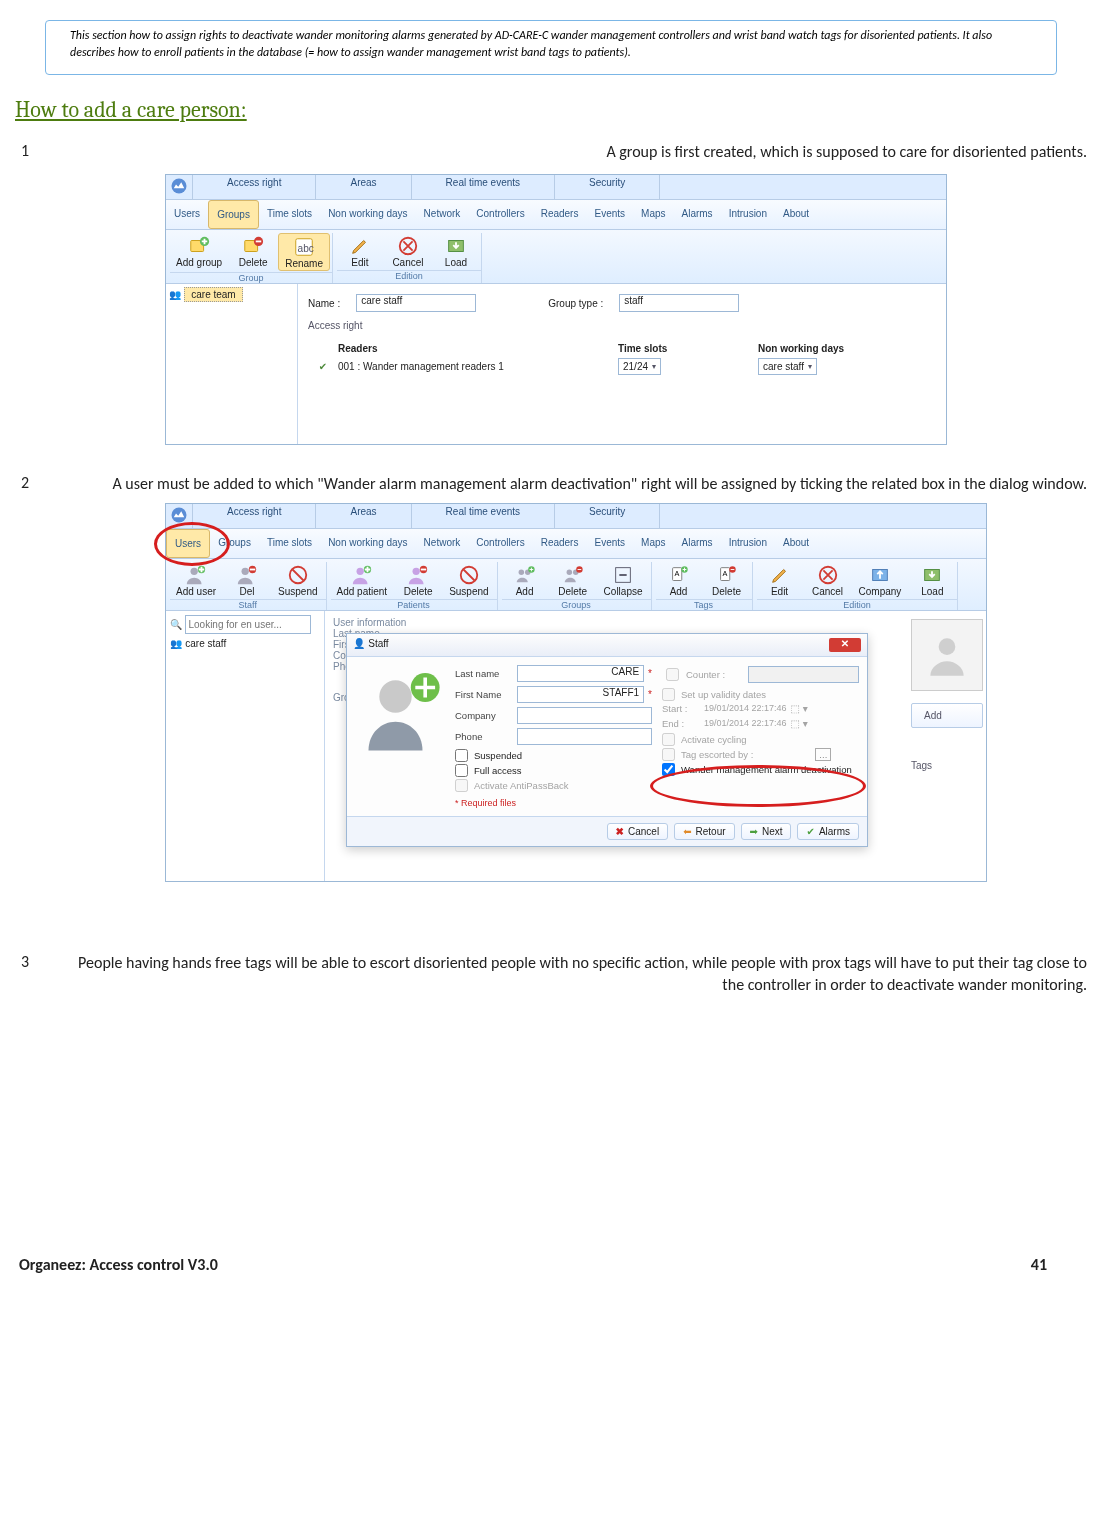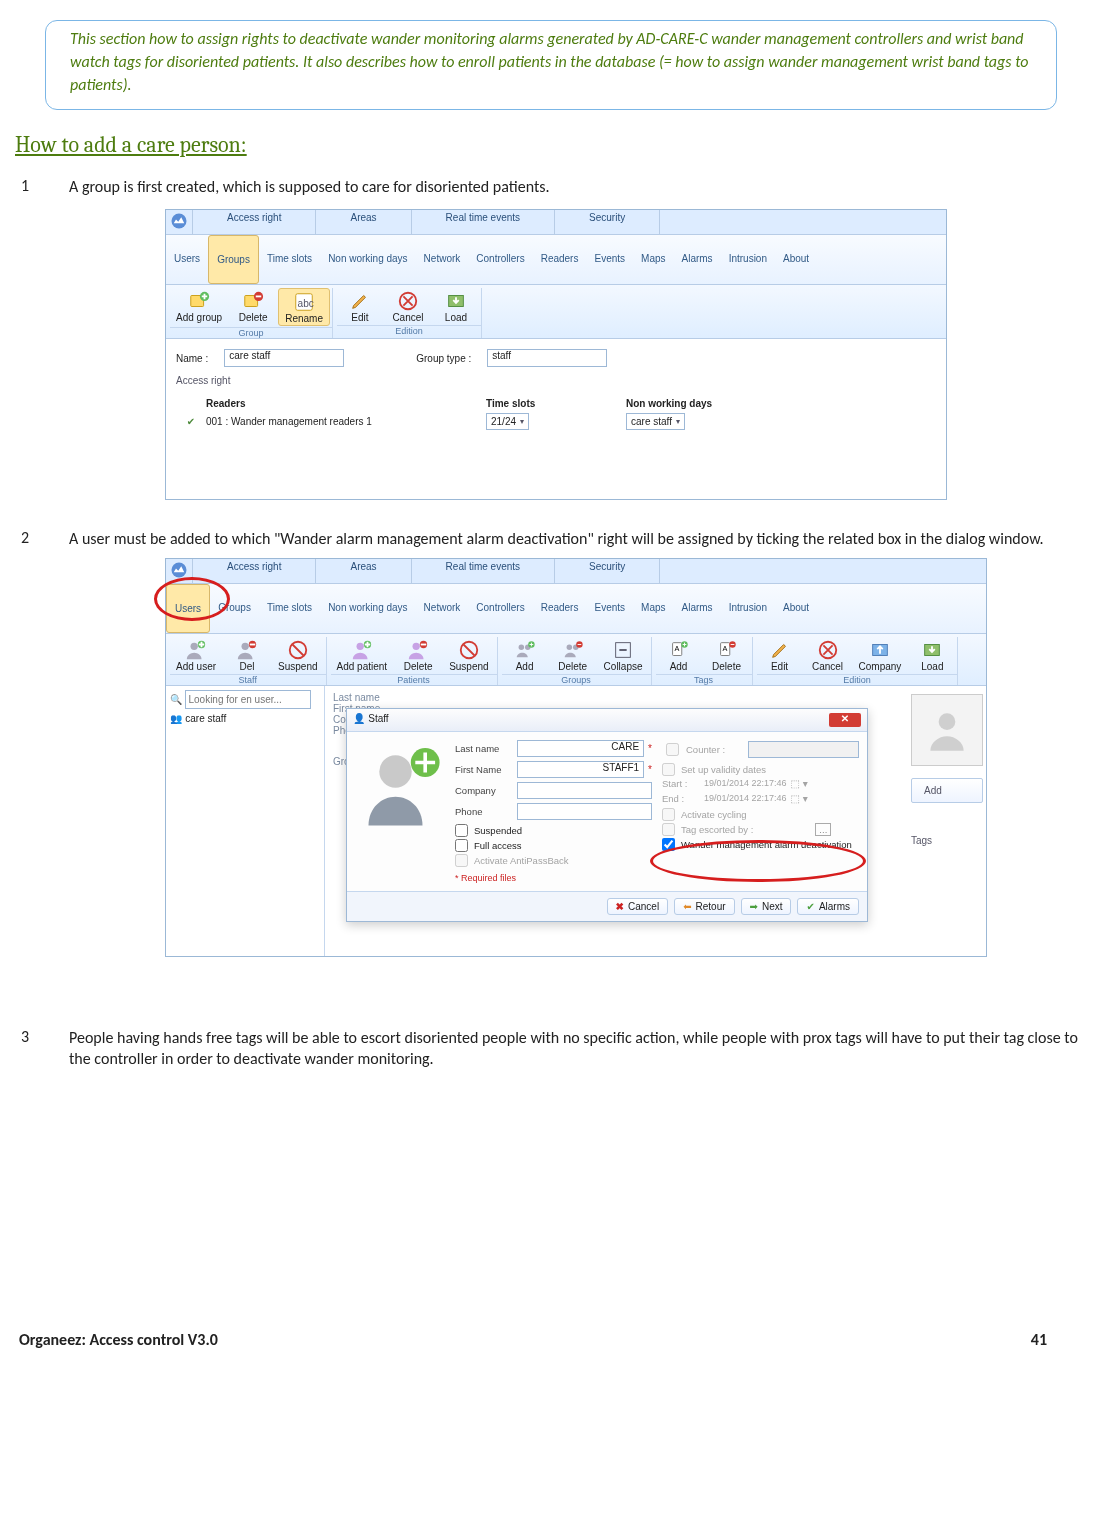--- a/index.html
+++ b/index.html
@@ -6,26 +6,26 @@
     font-family: Calibri, "Segoe UI", Arial, sans-serif;
     font-size: 15px;
     color: #222;
     margin: 0;
     padding: 20px 15px 20px 15px;
     width: 1072px;
     background: #fff;
   }
   .intro-box {
     border: 1.5px solid #7bb6e6;
-    border-radius: 12px;
+    border-radius: 4px;
     padding: 6px 24px 12px 24px;
     margin: 0 30px 22px 30px;
-    color: #4d7c0f;
+    color: #000000;
     font-style: italic;
-    font-size: 16px;
+    font-size: 12px;
     line-height: 1.45;
   }
   .section-heading {
     font-family: Cambria, Georgia, serif;
     color: #4d7c0f;
     font-size: 22px;
     text-decoration: underline;
     margin: 10px 0 18px 0;
   }
   .step-row {
@@ -34,20 +34,21 @@
   }
   .step-num {
     width: 48px;
     font-size: 16px;
     padding-left: 6px;
   }
   .step-text {
     flex: 1;
     font-size: 16px;
     line-height: 1.35;
+    text-align: right;
   }
 
   
   .app-shot1 {
     width: 780px;
     margin: 12px 0 28px 150px;
     border: 1px solid #9bb8d6;
     font-family: "Segoe UI", Tahoma, sans-serif;
     font-size: 10px;
     background: #f3f8ff;
@@ -61,21 +62,21 @@
     padding: 2px 34px;
     border-right: 1px solid #b7cce6;
     color: #2a4f7a;
   }
   .sub-tabs {
     display: flex;
     background: linear-gradient(#f8fbff,#e8f2ff);
     border-bottom: 1px solid #b7cce6;
   }
   .sub-tabs div {
-    padding: 18px 8px;
+    padding: 8px 8px;
     color: #315a86;
   }
   .sub-tabs div.on {
     background: #ffe9a8;
     border: 1px solid #d7b76a;
     border-radius: 3px;
   }
   .ribbon {
     display: flex;
     background: linear-gradient(#f3f8ff,#dfeeff);
@@ -343,20 +344,24 @@
               <rect x="4" y="6" width="16" height="12" fill="#8fbf6b" stroke="#4d8a3b"></rect>
               <path d="M12 8v6M9 11l3 3 3-3" stroke="#fff" stroke-width="2" fill="none"></path>
             </svg>
           <span>Load</span>
         </div>
       </div>
       <div class="categ">Edition</div>
     </div>
   </div>
   <div class="shot1-body">
+    <div class="tree-pane">
+      <span style="color:#c79a10;">👥</span>
+      <span class="tree-item">care team</span>
+    </div>
     <div class="form-pane">
       <div class="iline">
         <span>Name :</span>
         <span class="fld">care staff</span>
         <span style="width:40px"></span>
         <span>Group type :</span>
         <span class="fld">staff</span>
       </div>
       <div class="form-label" style="margin-top:8px;">Access right</div>
       <div class="tbl-head">
@@ -571,20 +576,21 @@
         <span>🔍</span>
         <input placeholder="Looking for en user..." style="">
       </div>
       <div style="margin-top:4px;">
         <span style="color:#c79a10;">👥</span>
         <span>care staff</span>
       </div>
     </div>
     <div class="mid2">
       <div class="user-fields">
+        <div class="lbl">User information</div>
         <div class="lbl">Last name</div>
         <div class="lbl">First name</div>
         <div class="lbl">Company</div>
         <div class="lbl">Phone</div>
         <div class="lbl" style="margin-top:20px;">Groups</div>
       </div>
     </div>
 
     <div class="side-strip">
       <div style="width:70px;height:70px;border:1px solid #ccc;background:#f3f3f3;display:flex;align-items:center;justify-content:center;">

